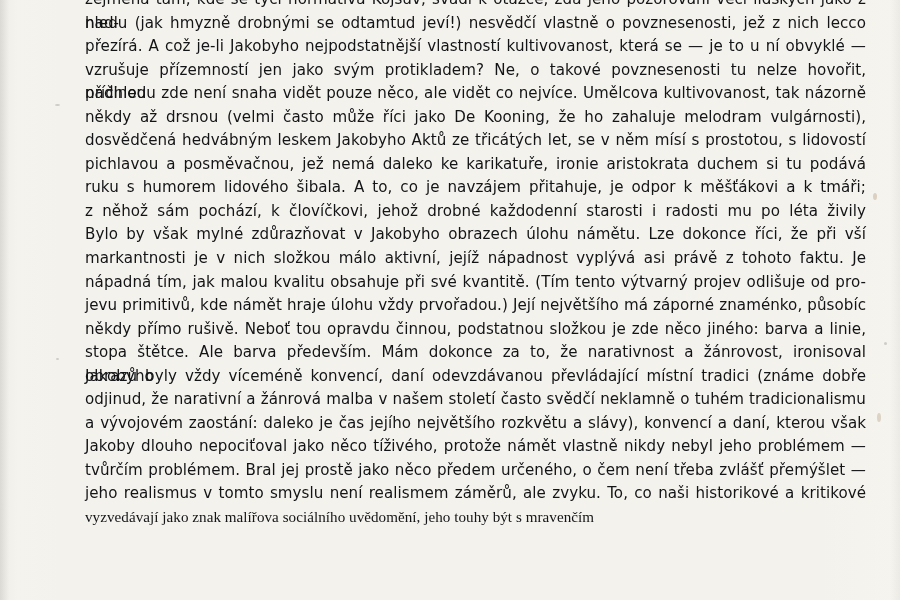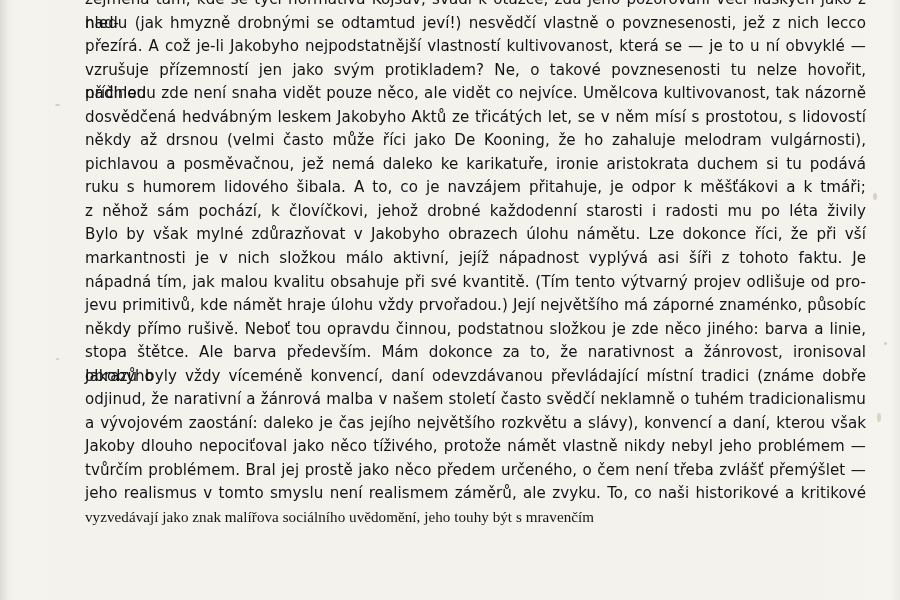--- a/index.html
+++ b/index.html
@@ -104,27 +104,27 @@
   <div class="speck s4"></div>
   <div class="speck s5"></div>
 
   <div class="text-block">
     <p id="body-paragraph">
         <span class="line">zejména tam, kde se týčí normativa Kojsův, svádí k otázce, zda jeho pozorování věcí lidských jako z nad-</span>
         <span class="line">hledu (jak hmyzně drobnými se odtamtud jeví!) nesvědčí vlastně o povznesenosti, jež z nich lecco</span>
         <span class="line">přezírá. A což je-li Jakobyho nejpodstatnější vlastností kultivovanost, která se — je to u ní obvyklé —</span>
         <span class="line">vzrušuje přízemností jen jako svým protikladem? Ne, o takové povznesenosti tu nelze hovořit, příčinou</span>
         <span class="line">nadhledu zde není snaha vidět pouze něco, ale vidět co nejvíce. Umělcova kultivovanost, tak názorně</span>
+        <span class="line">někdy až drsnou (velmi často může říci jako De Kooning, že ho zahaluje melodram vulgárnosti),</span>
         <span class="line">dosvědčená hedvábným leskem Jakobyho Aktů ze třicátých let, se v něm mísí s prostotou, s lidovostí</span>
-        <span class="line">někdy až drsnou (velmi často může říci jako De Kooning, že ho zahaluje melodram vulgárnosti),</span>
         <span class="line">pichlavou a posměvačnou, jež nemá daleko ke karikatuře, ironie aristokrata duchem si tu podává</span>
         <span class="line">ruku s humorem lidového šibala. A to, co je navzájem přitahuje, je odpor k měšťákovi a k tmáři;</span>
         <span class="line">z něhož sám pochází, k človíčkovi, jehož drobné každodenní starosti i radosti mu po léta živily</span>
         <span class="line">Bylo by však mylné zdůrazňovat v Jakobyho obrazech úlohu námětu. Lze dokonce říci, že při vší</span>
-        <span class="line">markantnosti je v nich složkou málo aktivní, jejíž nápadnost vyplývá asi šíři z tohoto faktu. Je</span>
+        <span class="line">markantnosti je v nich složkou málo aktivní, jejíž nápadnost vyplývá asi právě z tohoto faktu. Je</span>
         <span class="line">nápadná tím, jak malou kvalitu obsahuje při své kvantitě. (Tím tento výtvarný projev odlišuje od pro-</span>
         <span class="line">jevu primitivů, kde námět hraje úlohu vždy prvořadou.) Její největšího má záporné znaménko, působíc</span>
         <span class="line">někdy přímo rušivě. Neboť tou opravdu činnou, podstatnou složkou je zde něco jiného: barva a linie,</span>
         <span class="line">stopa štětce. Ale barva především. Mám dokonce za to, že narativnost a žánrovost, ironisoval Jakobyho</span>
         <span class="line">obrazů byly vždy víceméně konvencí, daní odevzdávanou převládající místní tradici (známe dobře</span>
         <span class="line">odjinud, že narativní a žánrová malba v našem století často svědčí neklamně o tuhém tradicionalismu</span>
         <span class="line">a vývojovém zaostání: daleko je čas jejího největšího rozkvětu a slávy), konvencí a daní, kterou však</span>
         <span class="line">Jakoby dlouho nepociťoval jako něco tíživého, protože námět vlastně nikdy nebyl jeho problémem —</span>
         <span class="line">tvůrčím problémem. Bral jej prostě jako něco předem určeného, o čem není třeba zvlášť přemýšlet —</span>
         <span class="line">jeho realismus v tomto smyslu není realismem záměrů, ale zvyku. To, co naši historikové a kritikové</span>

